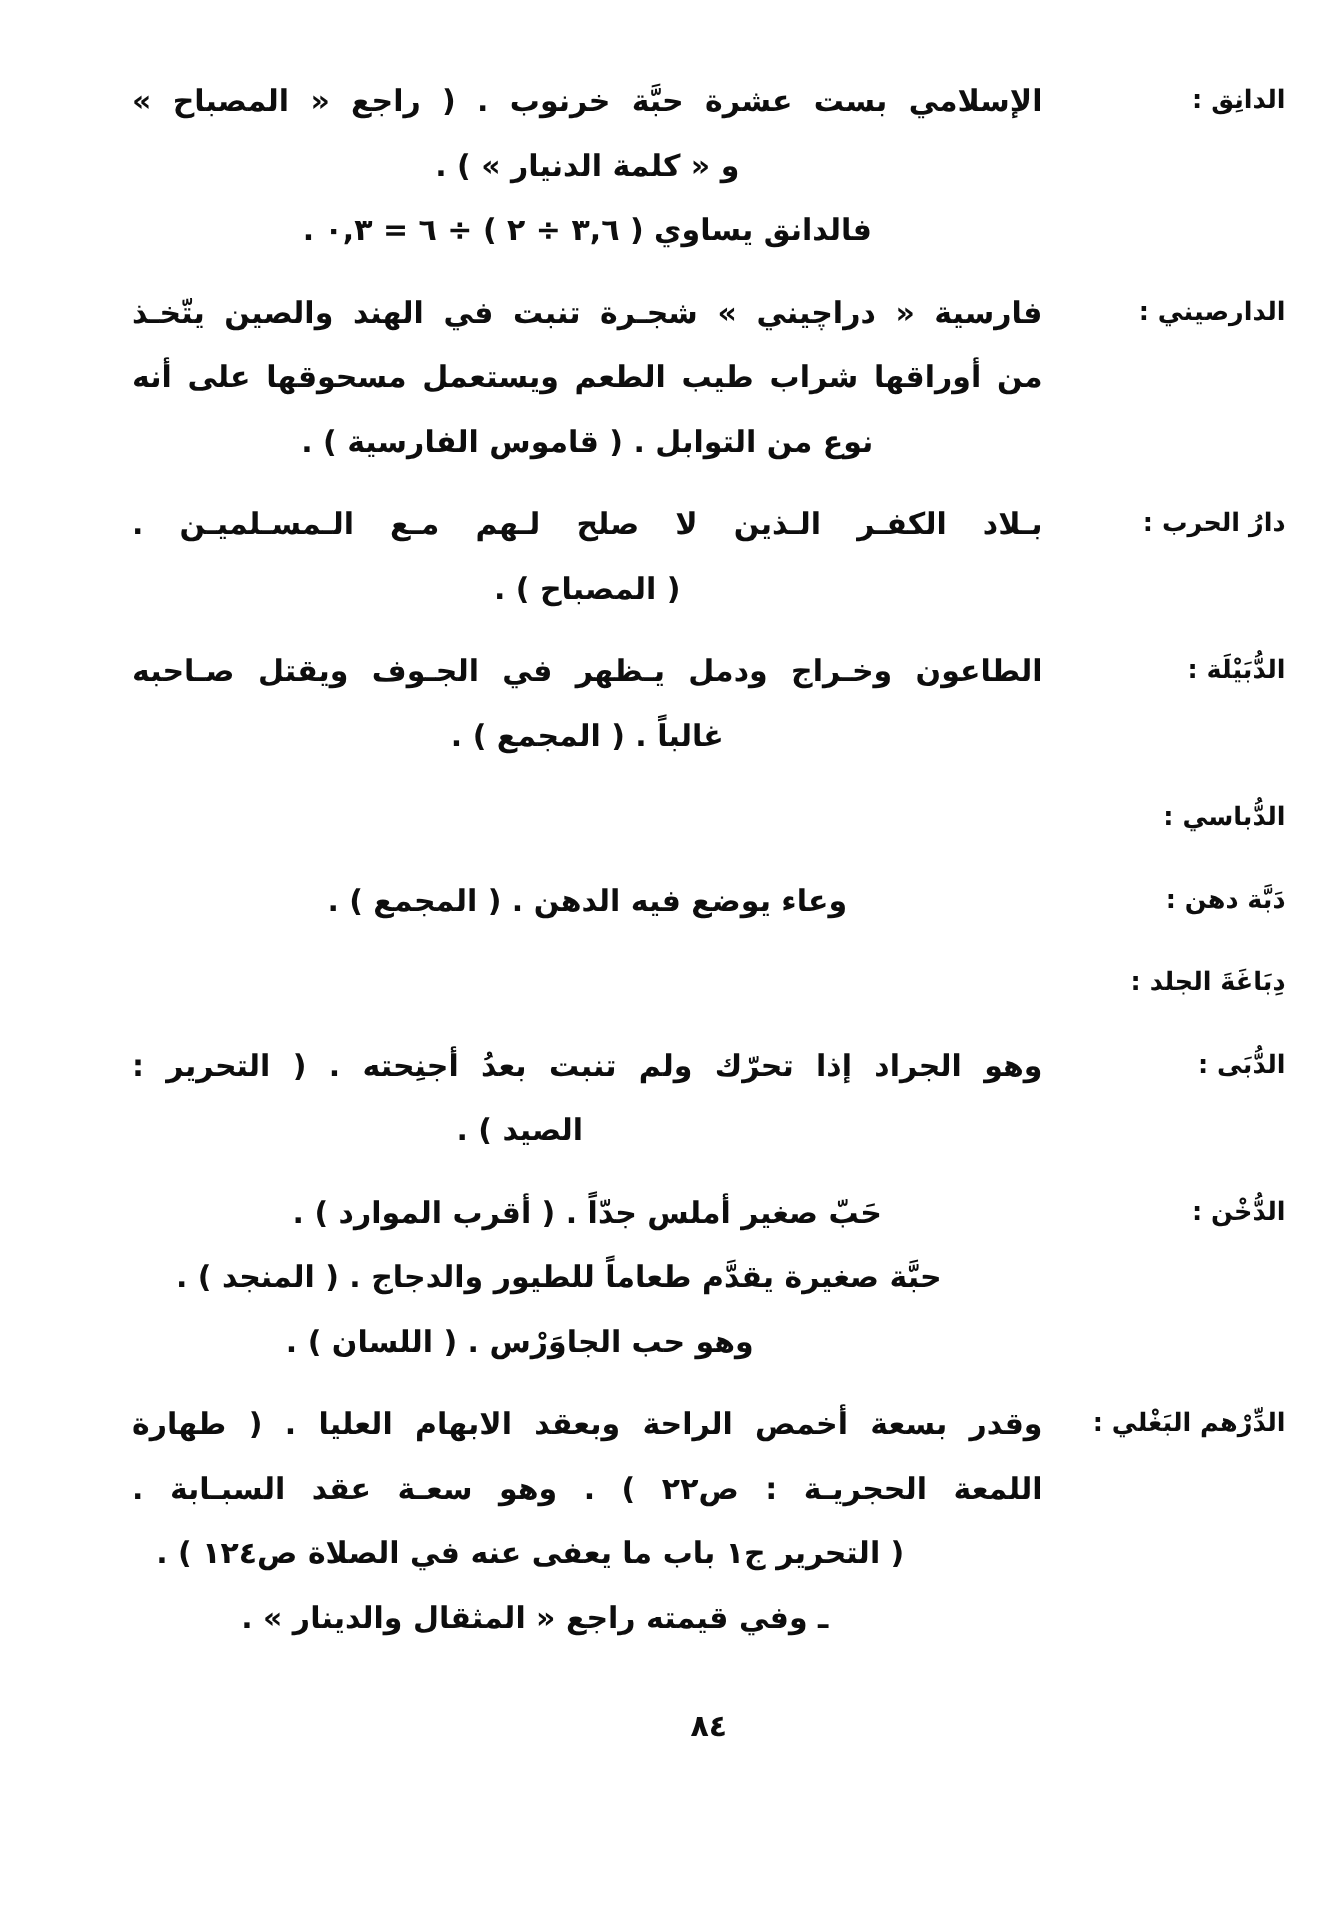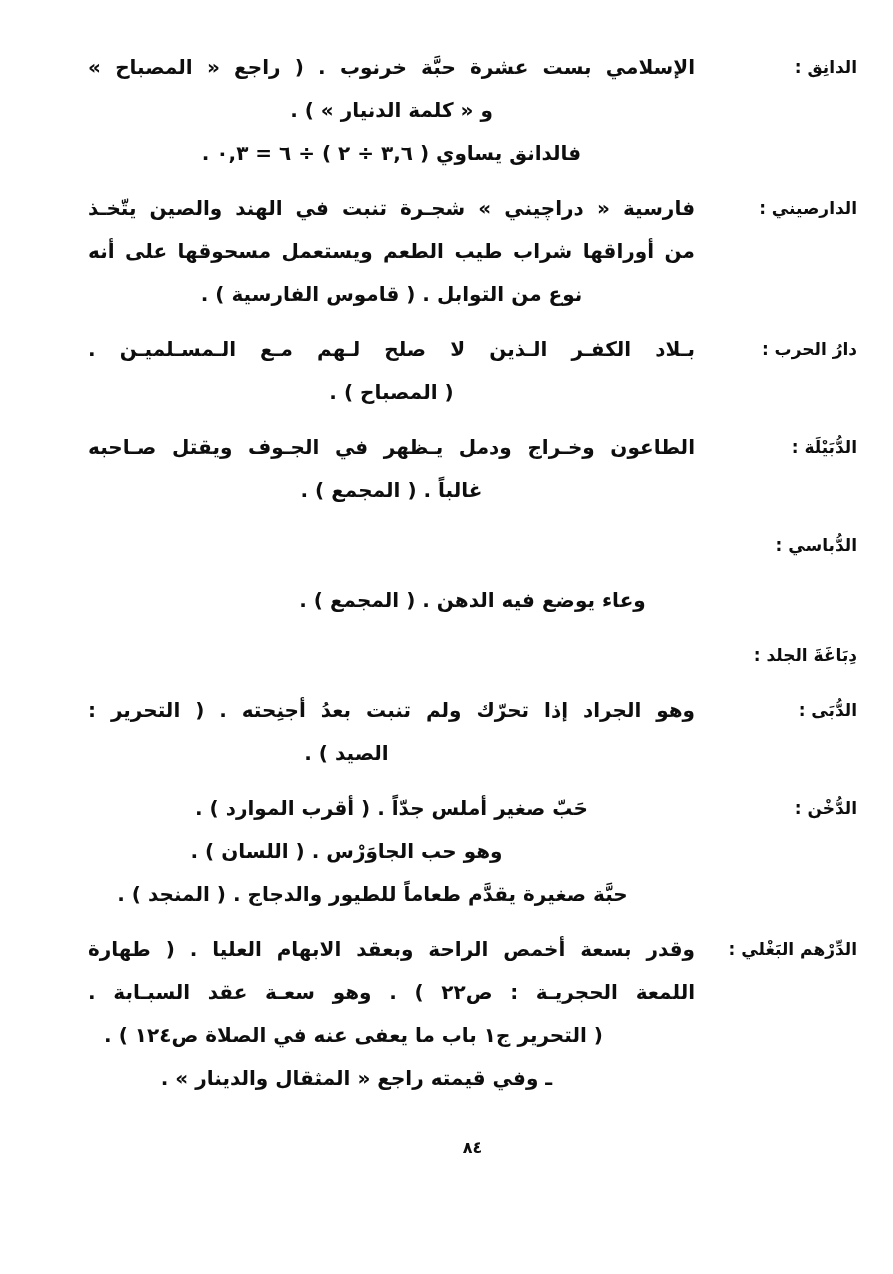--- a/index.html
+++ b/index.html
@@ -49,21 +49,21 @@
     white-space: nowrap;
   }
   .line.j {
     white-space: normal;
     text-align: justify;
     text-align-last: justify;
   }
   .pagenum {
     margin-top: 38px;
     text-align: center;
-    font-size: 16px;
+    font-size: 20px;
     font-weight: bold;
     letter-spacing: 2px;
   }
 </style>
 </head>
 <body>
 
 <div class="page">
   <div>
   <div class="entry">
@@ -98,20 +98,21 @@
           <div class="line j">الطاعون وخـراج ودمل يـظهر في الجـوف ويقتل صـاحبه</div>
           <div class="line">غالباً . ( المجمع ) .</div>
         </div>
   </div>
 
   <div class="entry">
     <div class="term">الدُّباسي :</div>
   </div>
 
   <div class="entry">
+    <div class="term">دَبَّة دهن :</div>
     <div class="definition">
           <div class="line">وعاء يوضع فيه الدهن . ( المجمع ) .</div>
         </div>
   </div>
 
   <div class="entry">
     <div class="term">دِبَاغَةَ الجلد :</div>
   </div>
 
   <div class="entry">
@@ -119,22 +120,22 @@
     <div class="definition">
           <div class="line j">وهو الجراد إذا تحرّك ولم تنبت بعدُ أجنِحته . ( التحرير :</div>
           <div class="line" style="padding-right: 90px;">الصيد ) .</div>
         </div>
   </div>
 
   <div class="entry">
     <div class="term">الدُّخْن :</div>
     <div class="definition">
           <div class="line">حَبّ صغير أملس جدّاً . ( أقرب الموارد ) .</div>
+          <div class="line" style="padding-right: 38px;">حبَّة صغيرة يقدَّم طعاماً للطيور والدجاج . ( المنجد ) .</div>
           <div class="line" style="padding-right: 90px;">وهو حب الجاوَرْس . ( اللسان ) .</div>
-          <div class="line" style="padding-right: 38px;">حبَّة صغيرة يقدَّم طعاماً للطيور والدجاج . ( المنجد ) .</div>
         </div>
   </div>
 
   <div class="entry">
     <div class="term">الدِّرْهم البَغْلي :</div>
     <div class="definition">
           <div class="line j">وقدر بسعة أخمص الراحة وبعقد الابهام العليا . ( طهارة</div>
           <div class="line j">اللمعة الحجريـة : ص٢٢ ) . وهو سعـة عقد السبـابة .</div>
           <div class="line" style="padding-right: 76px;">( التحرير ج١ باب ما يعفى عنه في الصلاة ص١٢٤ ) .</div>
           <div class="line" style="padding-right: 70px;">ـ وفي قيمته راجع « المثقال والدينار » .</div>

